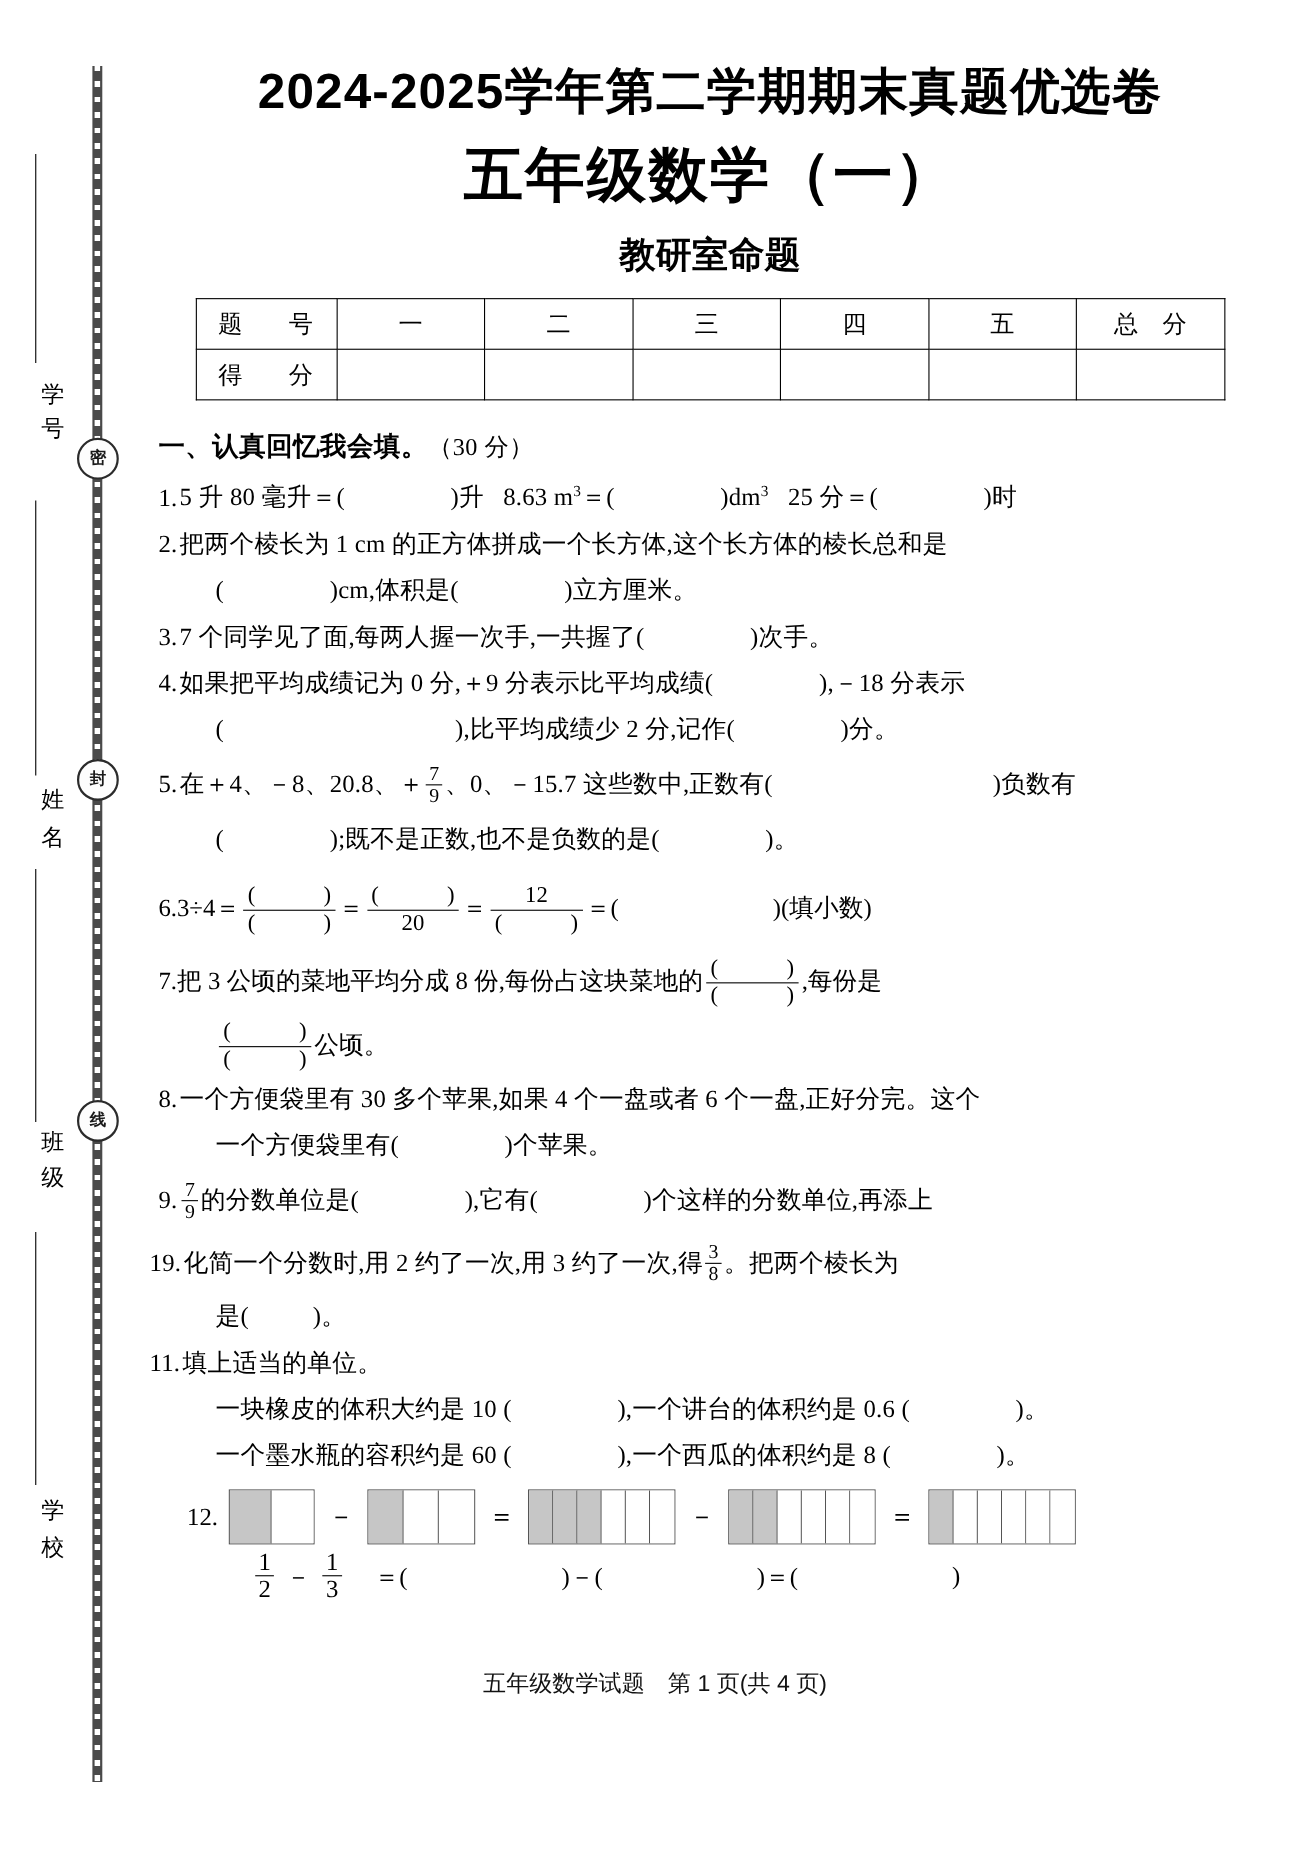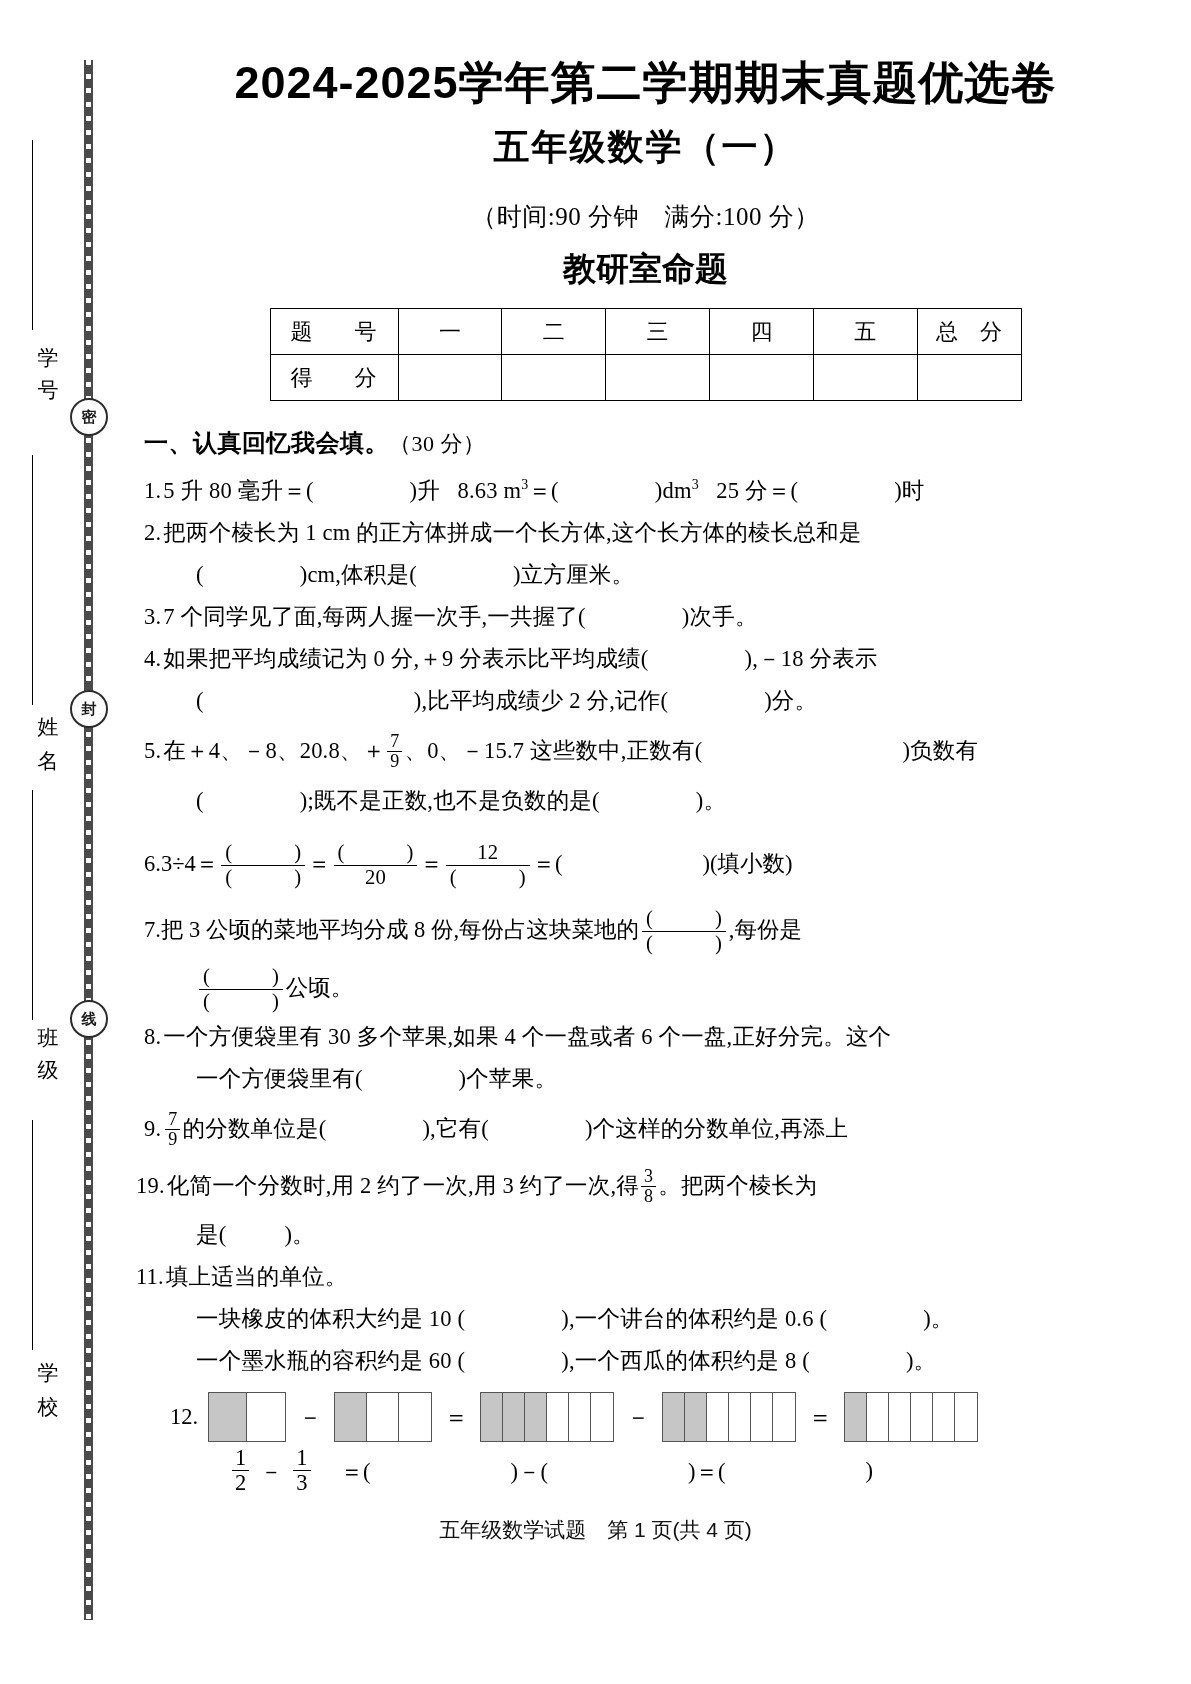--- a/index.html
+++ b/index.html
@@ -85,21 +85,21 @@
     text-align: center;
     font-size: 45px;
     font-weight: 700;
     letter-spacing: 1px;
     line-height: 1.18;
     font-family: "Liberation Sans", "DejaVu Sans", sans-serif;
     white-space: nowrap;
   }
   .title-sub {
     text-align: center;
-    font-size: 36px;
+    font-size: 54px;
     font-weight: 700;
     margin-top: 14px;
     letter-spacing: 2px;
     font-family: "Liberation Sans", "DejaVu Sans", sans-serif;
   }
   .title-meta {
     text-align: center;
     font-size: 25px;
     margin-top: 28px;
     letter-spacing: 0.5px;
@@ -109,21 +109,21 @@
     font-size: 33px;
     font-weight: 700;
     margin-top: 14px;
     font-family: "Liberation Sans", "DejaVu Sans", sans-serif;
   }
 
   
   table.score {
     margin: 16px auto 0 auto;
     border-collapse: collapse;
-    width: 752px;
+    width: 936px;
     table-layout: fixed;
   }
   table.score td {
     border: 1px solid #000;
     height: 46px;
     text-align: center;
     font-size: 22px;
     font-family: "Liberation Serif", serif;
   }
   table.score td.lab { width: 128px; letter-spacing: 10px; padding-left: 10px; }
@@ -248,21 +248,20 @@
   <div class="seal seal-3">线</div>
 
   <div class="side-rule" style="top:1120px; height:230px;"></div>
   <div class="side-label" style="top:1345px;">学 校</div>
 </div>
 
 <div class="sheet">
 
   <div class="title-main">2024-2025学年第二学期期末真题优选卷</div>
   <div class="title-sub">五年级数学（一）</div>
-  <div class="title-meta">（时间:90 分钟　满分:100 分）</div>
   <div class="title-author">教研室命题</div>
 
   <table class="score">
     <tbody>
         <tr>
       <td class="lab">题　号</td>
       <td>一</td>
       <td>二</td>
       <td>三</td>
       <td>四</td>

